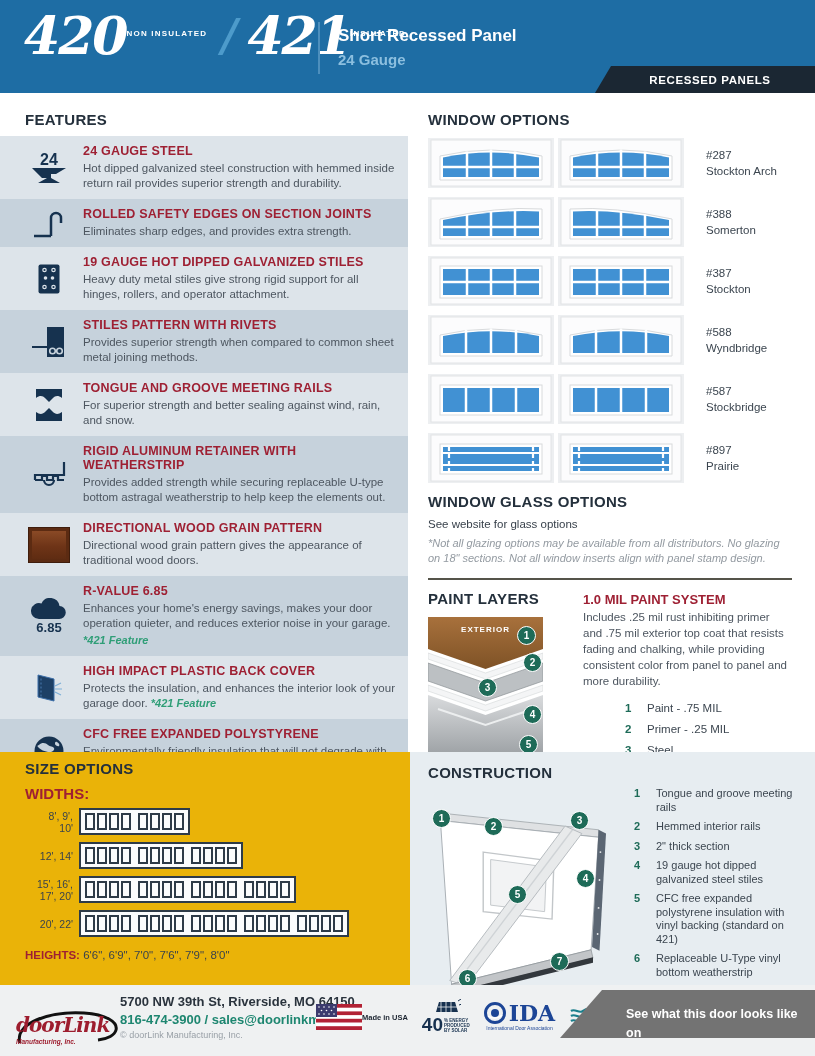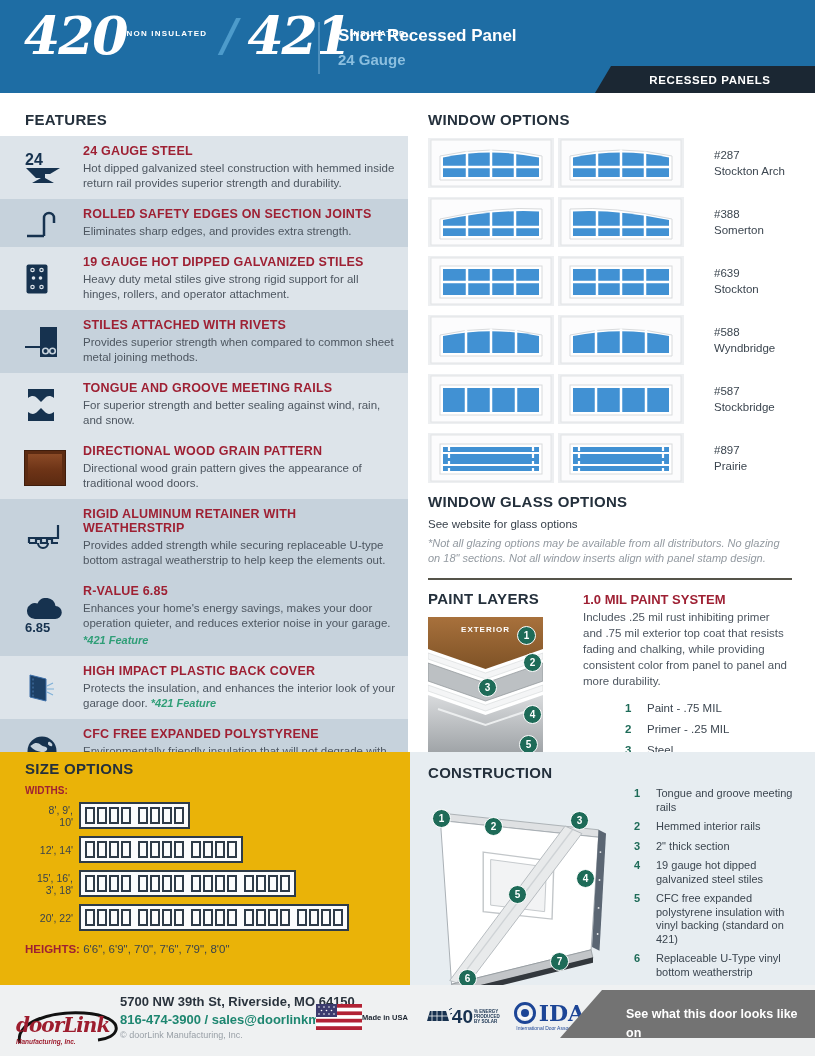--- a/index.html
+++ b/index.html
@@ -22,49 +22,49 @@
            display:flex; align-items:center; justify-content:center; }
   .badge span { color:#ffffff; font-size:11.5px; font-weight:bold; letter-spacing:0.6px; padding-left:10px; }
 
   
   .features { position:absolute; left:0; top:103px; width:408px; }
   .sec-heading { font-size:15px; font-weight:bold; color:#24303c; letter-spacing:0.3px; }
   .features > .sec-heading { margin:8px 0 8px 25px; }
   .frow { display:flex; padding:8px 12px 8px 25px; }
   .frow.light { background:#dde4ea; }
   .frow.dark { background:#c6d2dc; }
-  .ficon { width:58px; flex:none; display:flex; flex-direction:column; justify-content:center; padding-right:10px; }
+  .ficon { width:58px; flex:none; display:flex; flex-direction:column; align-items:center; justify-content:center; padding-right:10px; }
   .ficon .itxt { font-size:16px; font-weight:bold; color:#16324f; line-height:15px; }
   .ficon .itxt2 { font-size:13px; font-weight:bold; color:#16324f; line-height:13px; margin-top:1px; }
   .ftext { flex:1; }
   .ftitle { font-size:12.5px; font-weight:bold; color:#9e2033; letter-spacing:0.2px; margin-bottom:3px; }
   .fdesc { font-size:11.5px; color:#4d5660; line-height:15px; }
   .feat421 { font-style:italic; color:#2f9e77; font-size:11px; font-weight:bold; }
   .feat421.block { display:block; margin-top:2px; }
   .wood-swatch { width:40px; height:34px; background:linear-gradient(180deg,#8a4a26,#6e3417 55%,#5f2c12);
                  border:3px solid #5c2b12; outline:1px solid #3f1d0c; }
 
   
   .size { position:absolute; left:0; top:752px; width:410px; height:233px; background:#eab308; padding:8px 0 0 25px; }
-  .widths-label { font-size:10px; font-weight:bold; color:#9e2033; margin:8px 0 6px; }
+  .widths-label { font-size:15px; font-weight:bold; color:#9e2033; margin:8px 0 6px; }
   .size-row { display:flex; align-items:center; margin-bottom:7px; }
   .size-row-label { width:48px; flex:none; text-align:right; font-size:10.5px; color:#3a434c; white-space:pre-line; line-height:12px; margin-right:6px; }
   .door { display:inline-flex; gap:7px; border:2px solid #2e3b48; background:#fbfcfd; padding:3px 4px; }
   .pgroup { display:flex; gap:2px; }
   .panel { width:10px; height:17px; border:2px solid #2e3b48; background:transparent; }
   .heights-line { margin-top:12px; font-size:11.5px; color:#3a434c; }
   .heights-line .hl { font-weight:bold; color:#9e2033; }
 
   
   .rightcol { position:absolute; left:428px; top:103px; width:364px; }
   .rightcol > .sec-heading { margin:8px 0 10px 0; }
   .wrow { display:flex; align-items:center; margin-bottom:9px; }
   .wpair { display:flex; gap:4px; }
   .wsec { display:block; }
-  .wlabel { margin-left:30px; font-size:11.5px; color:#3c4650; line-height:16px; }
+  .wlabel { margin-left:22px; font-size:11.5px; color:#3c4650; line-height:16px; }
   .glass { margin-top:10px; }
   .glass-line { font-size:11.5px; color:#39424c; margin:8px 0 6px; }
   .glass-note { font-size:11px; font-style:italic; color:#939aa1; line-height:15px; }
   .divider { border-top:2px solid #55544a; margin:12px 0 10px; }
 
   .paint { display:flex; }
   .paint-left { width:155px; flex:none; }
   .paint-right { flex:1; }
   .paint-diagram { position:relative; width:115px; height:152px; margin-top:10px; }
   .paint-sys-heading { font-size:13px; font-weight:bold; color:#9e2033; margin:2px 0 2px; }
@@ -89,21 +89,21 @@
   .dl-swoosh { position:absolute; left:-4px; top:-6px; }
   .dl-text { font-family:"DejaVu Serif", serif; font-weight:bold; font-style:italic; font-size:20px; color:#9d1d2e; letter-spacing:-1px; position:relative; }
   .dl-sub { font-size:6.5px; font-weight:bold; font-style:italic; color:#9d1d2e; margin-top:1px; position:relative; }
   .addr { position:absolute; left:120px; top:9px; }
   .addr-line1 { font-size:13px; font-weight:bold; color:#2a333d; }
   .addr-line2 { font-size:13px; font-weight:bold; color:#1d8670; margin-top:3px; }
   .addr-line3 { font-size:9px; color:#99a0a7; margin-top:3px; }
   .certs { position:absolute; left:316px; top:12px; display:flex; align-items:center; gap:14px; }
   .cert { display:flex; flex-direction:row; align-items:center; }
   .made-usa { font-size:7.5px; font-weight:bold; color:#1b2430; margin-top:1px; }
-  .solar { display:flex; align-items:center; }
+  .solar { display:flex; flex-direction:column; align-items:center; }
   .solar-row { display:flex; align-items:center; }
   .solar-num { font-size:19px; font-weight:bold; color:#17314f; line-height:18px; }
   .solar-txt { font-size:4.5px; font-weight:bold; color:#17314f; line-height:5px; margin-left:1px; white-space:pre-line; text-align:left; }
   .ida { display:flex; flex-direction:column; align-items:center; }
   .ida-row { display:flex; align-items:center; gap:3px; }
   .ida-text { font-family:"DejaVu Serif", serif; font-weight:bold; font-size:22px; color:#1c4596; line-height:20px; }
   .ida-sub { font-size:5px; color:#1c4596; margin-top:1px; }
   .dasma { display:flex; align-items:center; gap:3px; }
   .dasma-text { font-size:15px; font-weight:bold; color:#111418; letter-spacing:-0.5px; }
   .dasma-sub { font-size:4px; color:#555b61; line-height:4.5px; width:34px; }
@@ -188,59 +188,59 @@
     <div class="frow dark">
       <div class="ficon">
         <svg width="34" height="32" viewBox="0 0 34 32">
             <path d="M0 21h15" stroke="#16324f" stroke-width="2"></path>
             <rect x="15" y="1" width="17" height="30" fill="#16324f"></rect>
           <circle cx="20.5" cy="25" r="2.8" fill="none" stroke="#c6d2dc" stroke-width="1.6"></circle>
             <circle cx="27.5" cy="25" r="2.8" fill="none" stroke="#c6d2dc" stroke-width="1.6"></circle>
           </svg>
       </div>
       <div class="ftext">
-        <div class="ftitle">STILES ATTACHED WITH RIVETS</div>
+        <div class="ftitle">STILES PATTERN WITH RIVETS</div>
         <div class="fdesc"><span>Provides superior strength when compared to common sheet metal joining methods.</span></div>
       </div>
     </div>
 
     <div class="frow light">
       <div class="ficon">
         <svg width="32" height="34" viewBox="0 0 32 34" fill="#16324f">
           <path d="M3 1h26v9c-4-3-7-2-9 0l-4 4-4-4c-2-2-5-3-9 0z"></path>
           <path d="M3 33h26v-9c-4 3-7 2-9 0l-4-4-4 4c-2 2-5 3-9 0z"></path>
           </svg>
       </div>
       <div class="ftext">
         <div class="ftitle">TONGUE AND GROOVE MEETING RAILS</div>
         <div class="fdesc"><span>For superior strength and better sealing against wind, rain, and snow.</span></div>
-      </div>
-    </div>
-
-    <div class="frow light">
-      <div class="ficon">
-          <div class="wood-swatch"></div>
-        </div>
-      <div class="ftext">
-        <div class="ftitle">DIRECTIONAL WOOD GRAIN PATTERN</div>
-        <div class="fdesc"><span>Directional wood grain pattern gives the appearance of traditional wood doors.</span></div>
       </div>
     </div>
 
     <div class="frow dark">
       <div class="ficon">
         <svg width="36" height="28" viewBox="0 0 36 28" fill="none" stroke="#16324f" stroke-width="2.2">
           <path d="M33 1v13H4v5"></path>
             <path d="M4 19h7v-4h5v4h6v-4h5v4h6"></path>
             <path d="M13 19a5 5 0 0 0 10 0"></path>
           </svg>
       </div>
       <div class="ftext">
         <div class="ftitle">RIGID ALUMINUM RETAINER WITH WEATHERSTRIP</div>
         <div class="fdesc"><span>Provides added strength while securing replaceable U-type bottom astragal weatherstrip to help keep the elements out.</span></div>
+      </div>
+    </div>
+
+    <div class="frow light">
+      <div class="ficon">
+          <div class="wood-swatch"></div>
+        </div>
+      <div class="ftext">
+        <div class="ftitle">DIRECTIONAL WOOD GRAIN PATTERN</div>
+        <div class="fdesc"><span>Directional wood grain pattern gives the appearance of traditional wood doors.</span></div>
       </div>
     </div>
 
     <div class="frow dark">
       <div class="ficon">
         <svg width="40" height="22" viewBox="0 0 40 22">
             <path d="M10 21a8 8 0 1 1 2.5-15.6A9.5 9.5 0 0 1 30.5 8 6.5 6.5 0 0 1 30 21z" fill="#16324f"></path>
           </svg>
         <span class="itxt2">6.85</span>
       </div>
@@ -323,21 +323,21 @@
           <div class="pgroup">
             <span class="panel"></span>
             <span class="panel"></span>
             <span class="panel"></span>
             <span class="panel"></span>
           </div>
         </div>
     </div>
     <div class="size-row">
       <div class="size-row-label">15', 16',
-3', 18'</div>
+17', 20'</div>
       <div class="door">
           <div class="pgroup">
             <span class="panel"></span>
             <span class="panel"></span>
             <span class="panel"></span>
             <span class="panel"></span>
           </div>
           <div class="pgroup">
             <span class="panel"></span>
             <span class="panel"></span>
@@ -460,21 +460,21 @@
           </svg>
         <svg class="wsec" width="126" height="50" viewBox="0 0 126 50">
             <rect width="126" height="50" fill="#edeff1"></rect>
             <rect x="3" y="2" width="120" height="46" fill="#fcfcfd" stroke="#e2e4e6"></rect>
             <rect x="12" y="10" width="102" height="32" fill="#ffffff" stroke="#d8dadc"></rect>
             <rect x="15" y="13" width="96" height="26" fill="#4191d3"></rect>
             <path d="M39 13V39M63 13V39M87 13V39M15 26h96" stroke="#ffffff" stroke-width="2.5" fill="none"></path>
           </svg>
       </div>
       <div class="wlabel">
-        <div>#639</div>
+        <div>#387</div>
         <div>Stockton</div>
       </div>
     </div>
 
     <div class="wrow">
       <div class="wpair">
         <svg class="wsec" width="126" height="50" viewBox="0 0 126 50">
             <rect width="126" height="50" fill="#edeff1"></rect>
             <rect x="3" y="2" width="120" height="46" fill="#fcfcfd" stroke="#e2e4e6"></rect>
             <path d="M12 20Q63 8 114 20V41H12Z" fill="#ffffff" stroke="#d8dadc"></path>

